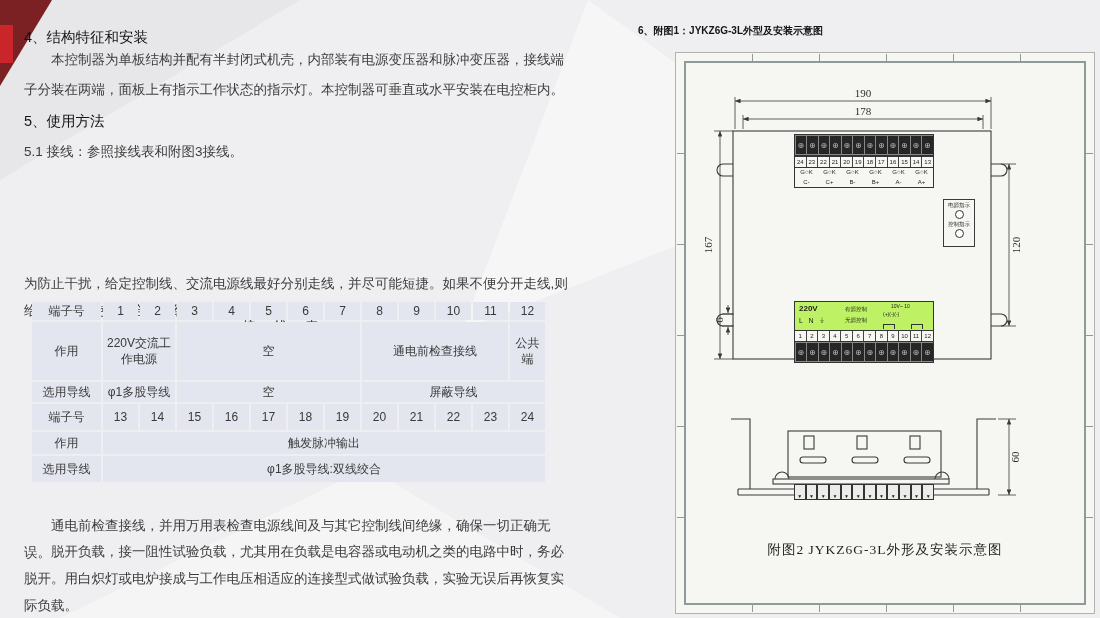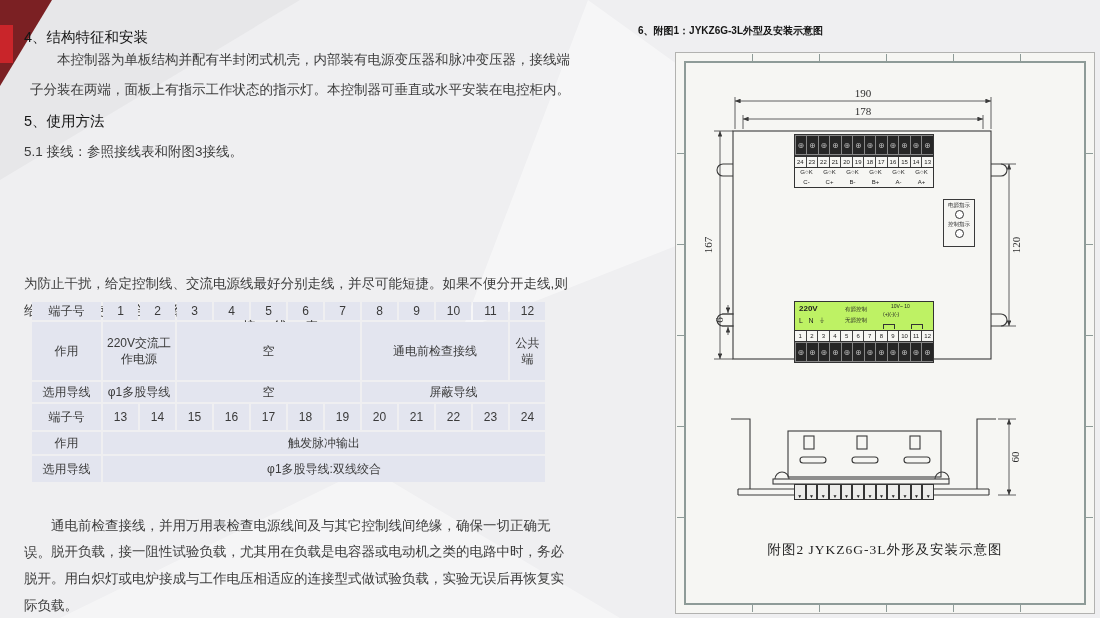--- a/index.html
+++ b/index.html
@@ -96,21 +96,21 @@
 <body>
 
 <div class="wm wm-a"></div>
 <div class="wm wm-b"></div>
 <div class="wm wm-c"></div>
 <div class="corner-tri"></div>
 <div class="red-bar"></div>
 
 <div class="col">
   <div class="h-sec" style="top:28px;">4、结构特征和安装</div>
-  <div class="para indent" style="top:45px;line-height:30px;text-align:center;">本控制器为单板结构并配有半封闭式机壳，内部装有电源变压器和脉冲变压器，接线端子分装在两端，面板上有指示工作状态的指示灯。本控制器可垂直或水平安装在电控柜内。</div>
+  <div class="para indent" style="top:45px;line-height:30px;">本控制器为单板结构并配有半封闭式机壳，内部装有电源变压器和脉冲变压器，接线端子分装在两端，面板上有指示工作状态的指示灯。本控制器可垂直或水平安装在电控柜内。</div>
 
   <div class="h-sec" style="top:112px;">5、使用方法</div>
   <div class="para" style="top:138px;">5.1 接线：参照接线表和附图3接线。</div>
 
   <div class="para" style="top:238px;margin-top:32px;">为防止干扰，给定控制线、交流电源线最好分别走线，并尽可能短捷。如果不便分开走线,则给定控制线使用绞合屏蔽线。</div>
 
   <div class="tbl-title" style="top:282px;margin-top:36px;">接 线 表</div>
 
   <table class="wiring">
     <colgroup>

